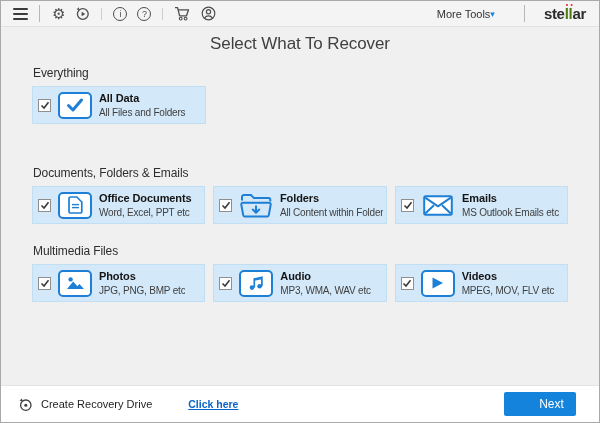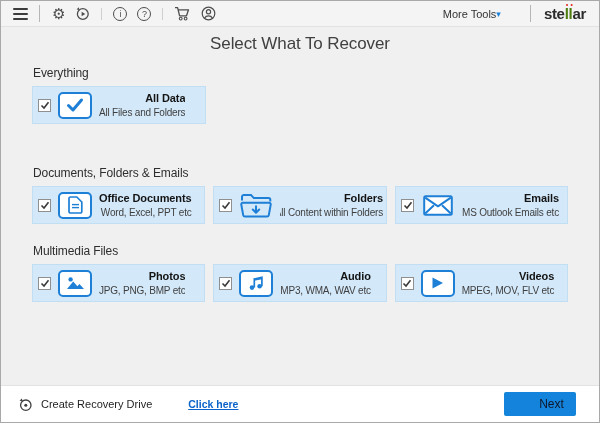--- a/index.html
+++ b/index.html
@@ -29,21 +29,21 @@
   .tb-div.small { height:12px; background:#cfcfcf; margin:0 6px; }
   .gear-glyph { font-size:15px; color:#4d4d4d; line-height:1; }
   .circle-ic { width:14px; height:14px; border:1.2px solid #4d4d4d; border-radius:50%;
                display:flex; align-items:center; justify-content:center;
                font-size:9px; color:#4d4d4d; }
   .tb-spacer { flex:1; }
   .more-tools { display:flex; align-items:center; gap:0; font-size:11px; color:#333;
                 margin-right:22px; }
   .caret { color:#1e7fd6; font-size:9px; }
   .logo { font-size:15px; font-weight:bold; color:#2b2b2b; letter-spacing:-0.3px;
-          display:flex; align-items:flex-end; margin-left:6px;text-align:right; }
+          display:flex; align-items:flex-end; margin-left:12px;text-align:right; }
   .logo-mid { color:#4d7c0f; position:relative; }
   .logo-mid::after { content:""; position:absolute; top:-1.5px; left:1px;
                      width:2.6px; height:2.6px; border-radius:50%; background:#e2231a;
                      box-shadow:4.6px 0 0 0 #e2231a; }
 
   
   .heading { text-align:center; font-size:17px; color:#404040; margin-top:7px;
              letter-spacing:-0.1px; }
   .section-label { font-size:12px; color:#2e2e2e; margin:12px 0 6px 32px; letter-spacing:-0.1px; }
   .section-label.gap-lg { margin-top:42px; }
@@ -53,32 +53,32 @@
   .card { width:174px; height:38px; background:#d3e8f9; border:1px solid #c2def2;
           display:flex; align-items:center; padding:0 3px 0 5px; cursor:default; }
   .checkbox { width:13px; height:13px; background:#fff; border:1px solid #8f8f8f;
               display:flex; align-items:center; justify-content:center; flex:none;
               margin-right:6px; }
   .icon-wrap { width:36px; display:flex; align-items:center; justify-content:center;
                flex:none; margin-right:6px; }
   .tile { width:34px; height:27px; background:#fff; border:2px solid #1e7fd6;
           border-radius:5px; display:flex; align-items:center; justify-content:center; }
   .card-text { display:flex; flex-direction:column; line-height:1.3; overflow:hidden;
-               white-space:nowrap;align-items:flex-end; }
+               white-space:nowrap; }
   .card-title { font-size:11px; font-weight:bold; color:#141414; letter-spacing:-0.1px; }
   .card-sub { font-size:10px; color:#3f3f3f; letter-spacing:-0.2px; }
 
   
   .footer { position:absolute; bottom:0; left:0; right:0; height:37px; background:#fff;
             border-top:1px solid #e3e3e3; display:flex; align-items:center;
             padding:0 23px 0 17px;justify-content:flex-end; }
   .footer-label { font-size:11px; color:#1f1f1f; margin-left:8px; }
   .footer-link { font-size:10.5px; font-weight:bold; color:#0a63c9; text-decoration:underline;
                  margin-left:36px; cursor:pointer; }
-  .next-btn { margin-left:auto; width:72px; height:24px; background:#1483db; color:#0f172a;
+  .next-btn { margin-left:auto; width:72px; height:24px; background:#1483db; color:#ffffff;
               font-size:12px; border:none; border-radius:2px; display:flex;
               align-items:center; justify-content:center; cursor:pointer;
               font-family:"Liberation Sans", sans-serif;padding-left:23px; }
 </style>
 </head>
 <body>
 
 <div class="window">
 
 

